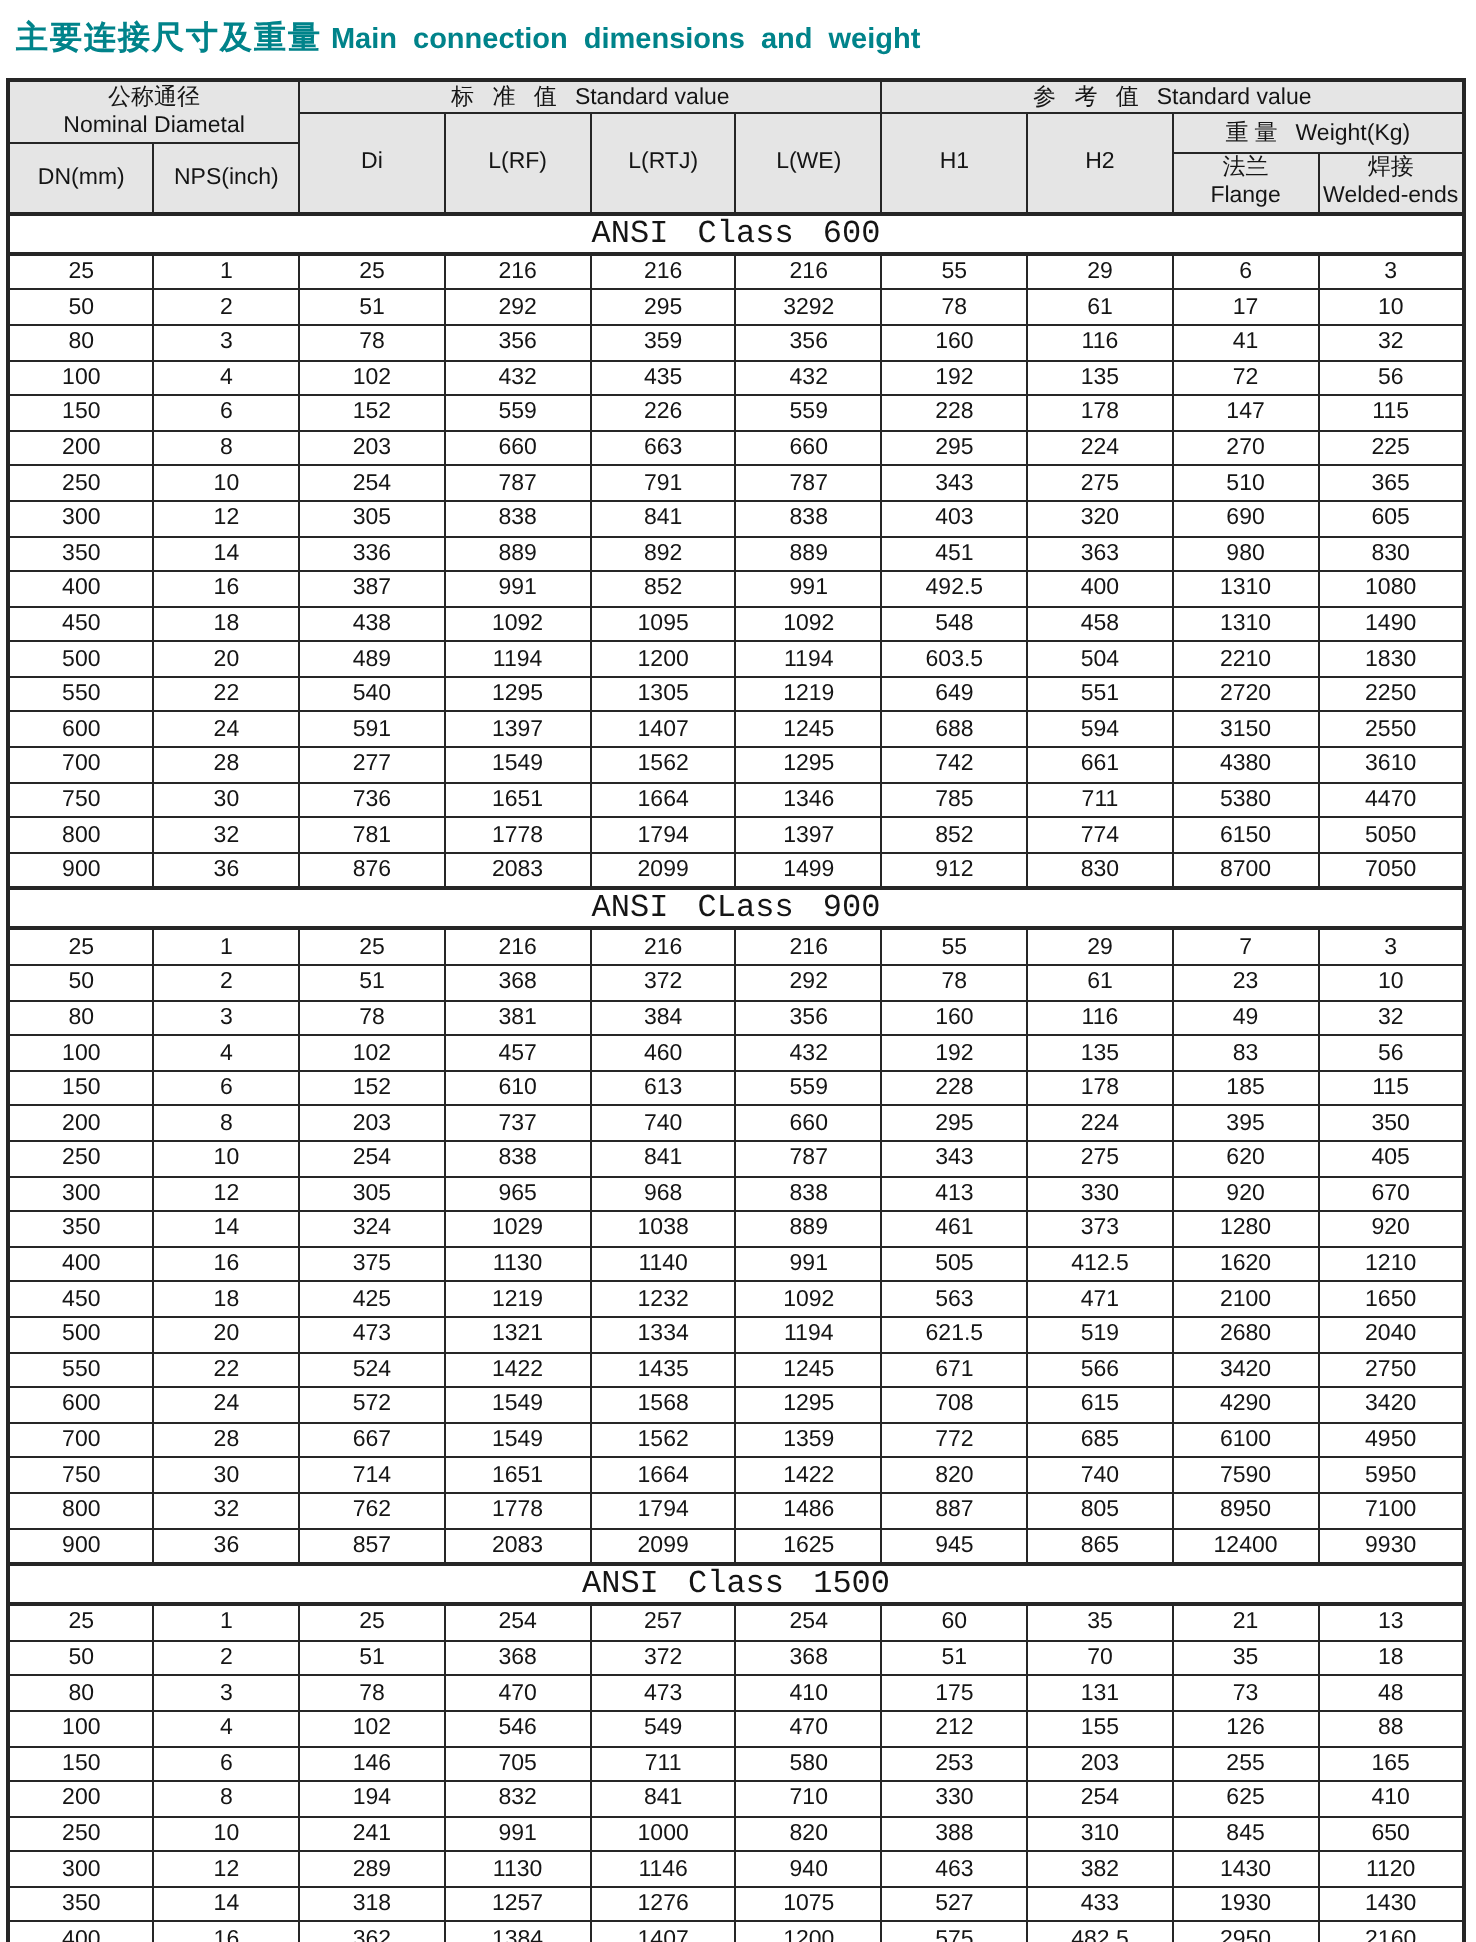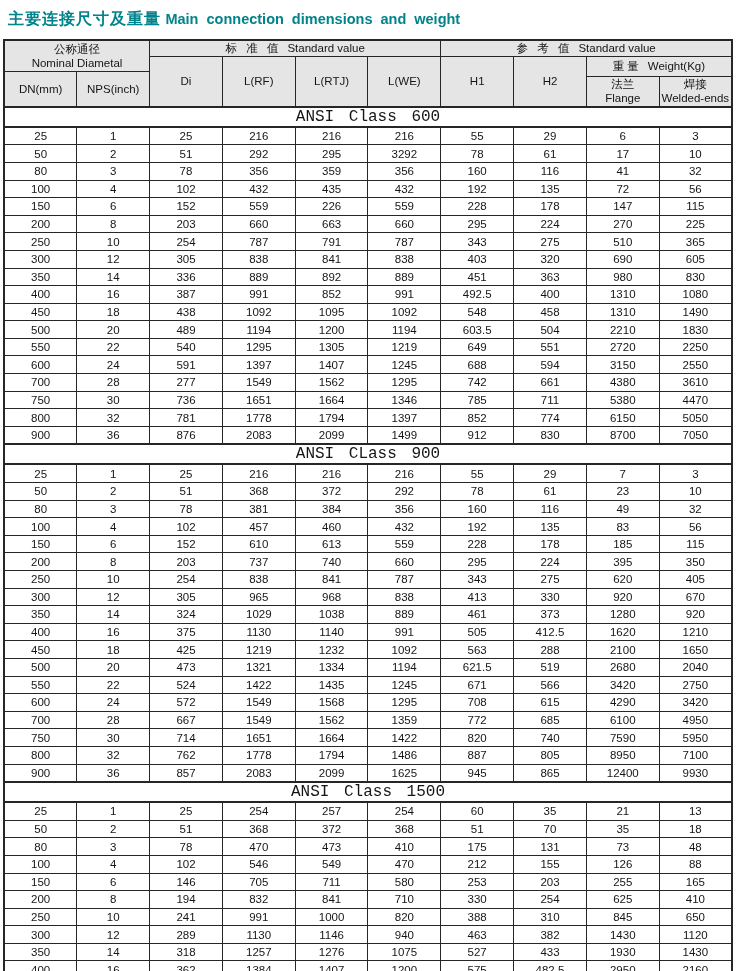--- a/index.html
+++ b/index.html
@@ -476,21 +476,21 @@
           <td>1210</td>
         </tr>
         <tr>
           <td>450</td>
           <td>18</td>
           <td>425</td>
           <td>1219</td>
           <td>1232</td>
           <td>1092</td>
           <td>563</td>
-          <td>288</td>
+          <td>471</td>
           <td>2100</td>
           <td>1650</td>
         </tr>
         <tr>
           <td>500</td>
           <td>20</td>
           <td>473</td>
           <td>1321</td>
           <td>1334</td>
           <td>1194</td>

